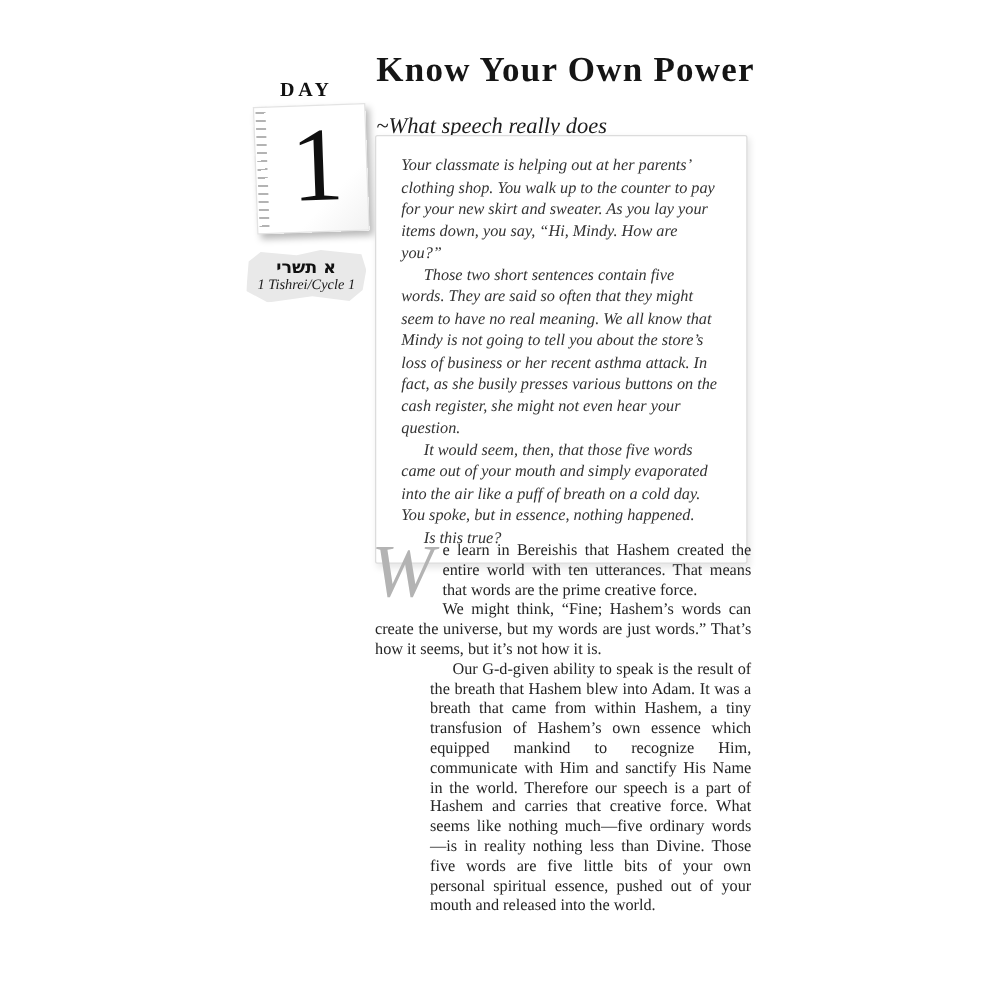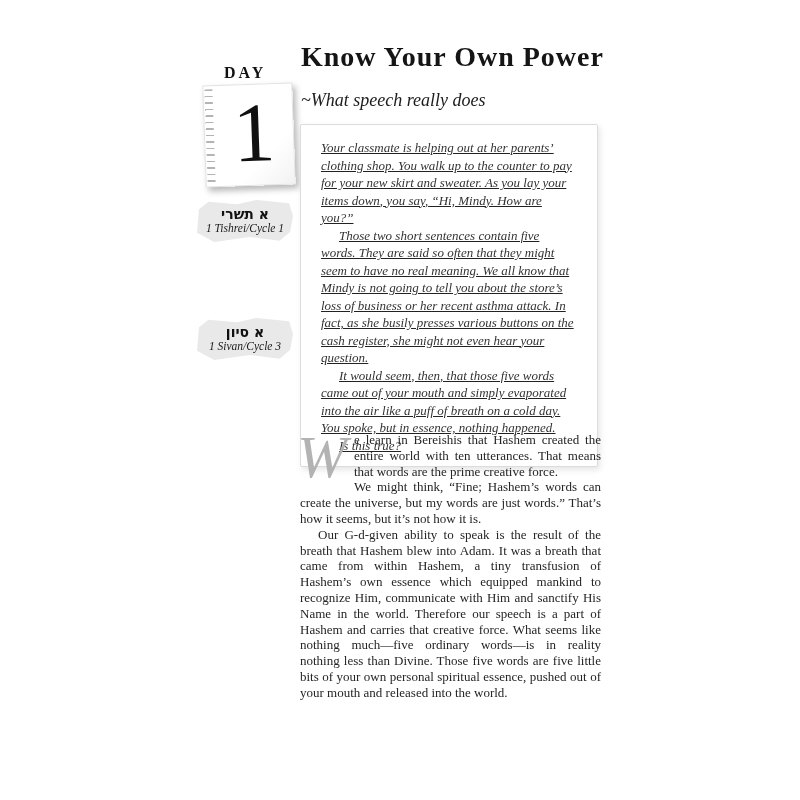--- a/index.html
+++ b/index.html
@@ -30,32 +30,32 @@
   .patch .lat{font-style:italic;font-size:11.5px;line-height:13px;color:#1a1a1a;}
   #patch1{top:200px;} #patch2{top:260px;} #patch3{top:318px;}
 
   
   .title{position:absolute;left:301px;top:41px;font-size:28px;font-weight:bold;
          letter-spacing:1px;color:#151515;}
   .subtitle{position:absolute;left:301px;top:90px;font-size:18px;font-style:italic;
          color:#1c1c1c;}
 
   
-  .story-box{position:absolute;left:300px;top:124px;width:298px;min-height:252px;
+  .story-box{position:absolute;left:300px;top:108px;width:298px;min-height:252px;
          background:#fff;border:1px solid #dcdcdc;border-radius:2px;
          box-shadow:2px 3px 6px rgba(0,0,0,0.10);
-         padding:14px 20px 12px 20px;box-sizing:border-box;text-decoration:underline;}
+         padding:14px 20px 12px 20px;box-sizing:border-box;}
   .story-box p{margin:0;font-style:italic;font-size:13px;line-height:17.5px;color:#333;}
   .story-box p + p{text-indent:18px;}
 
   
   .body-col{position:absolute;left:300px;top:432px;width:301px;font-size:13px;
          line-height:15.8px;text-align:justify;color:#252525;}
   .body-col p{margin:0;}
-  .body-col p.indent{text-indent:18px;}
+  .body-col p.indent{text-indent:18px;margin-left:44px;}
   .dropcap{float:left;font-size:60px;line-height:46px;font-style:italic;
          color:#b3b3b3;margin:2px 7px 0 -3px;}
   .em{}
 
   
   .footer{position:absolute;left:208px;top:710px;font-size:13.5px;color:#2a2a2a;}
   .footer .pgnum{margin-right:12px;}
   .footer .chapword{letter-spacing:0.5px;}
   .footer .chaptitle{letter-spacing:1px;font-weight:500;font-style:italic;}
 </style>
@@ -67,24 +67,20 @@
   <div class="day-word">DAY</div>
 
   <div class="notepad">
     <div class="day-number">1</div>
   </div>
 
   <div class="patch" id="patch1">
     <div class="heb">א תשרי</div>
     <div class="lat">1 Tishrei/Cycle 1</div>
   </div>
-  <div class="patch" id="patch3">
-    <div class="heb">א סיון</div>
-    <div class="lat">1 Sivan/Cycle 3</div>
-  </div>
 
   <div class="title">Know Your Own Power</div>
   <div class="subtitle">~What speech really does</div>
 
   <div class="story-box">
     <p>Your classmate is helping out at her parents’ clothing shop. You walk up to the counter to pay for your new skirt and sweater. As you lay your items down, you say, “Hi, Mindy. How are you?”</p>
     <p>Those two short sentences contain five words. They are said so often that they might seem to have no real meaning. We all know that Mindy is not going to tell you about the store’s loss of business or her recent asthma attack. In fact, as she busily presses various buttons on the cash register, she might not even hear your question.</p>
     <p>It would seem, then, that those five words came out of your mouth and simply evaporated into the air like a puff of breath on a cold day. You spoke, but in essence, nothing happened.</p>
     <p>Is this true?</p>
   </div>

